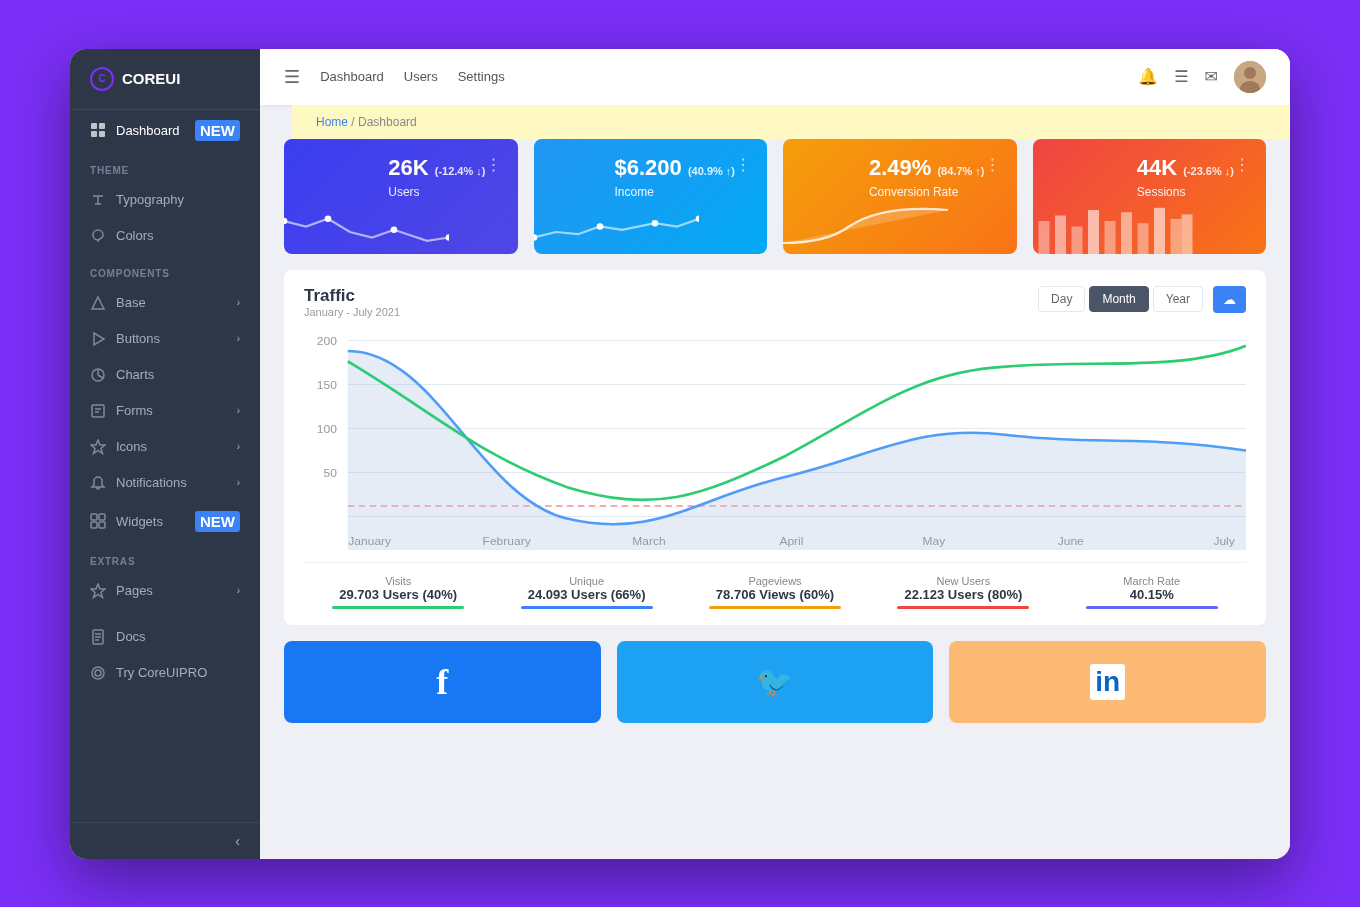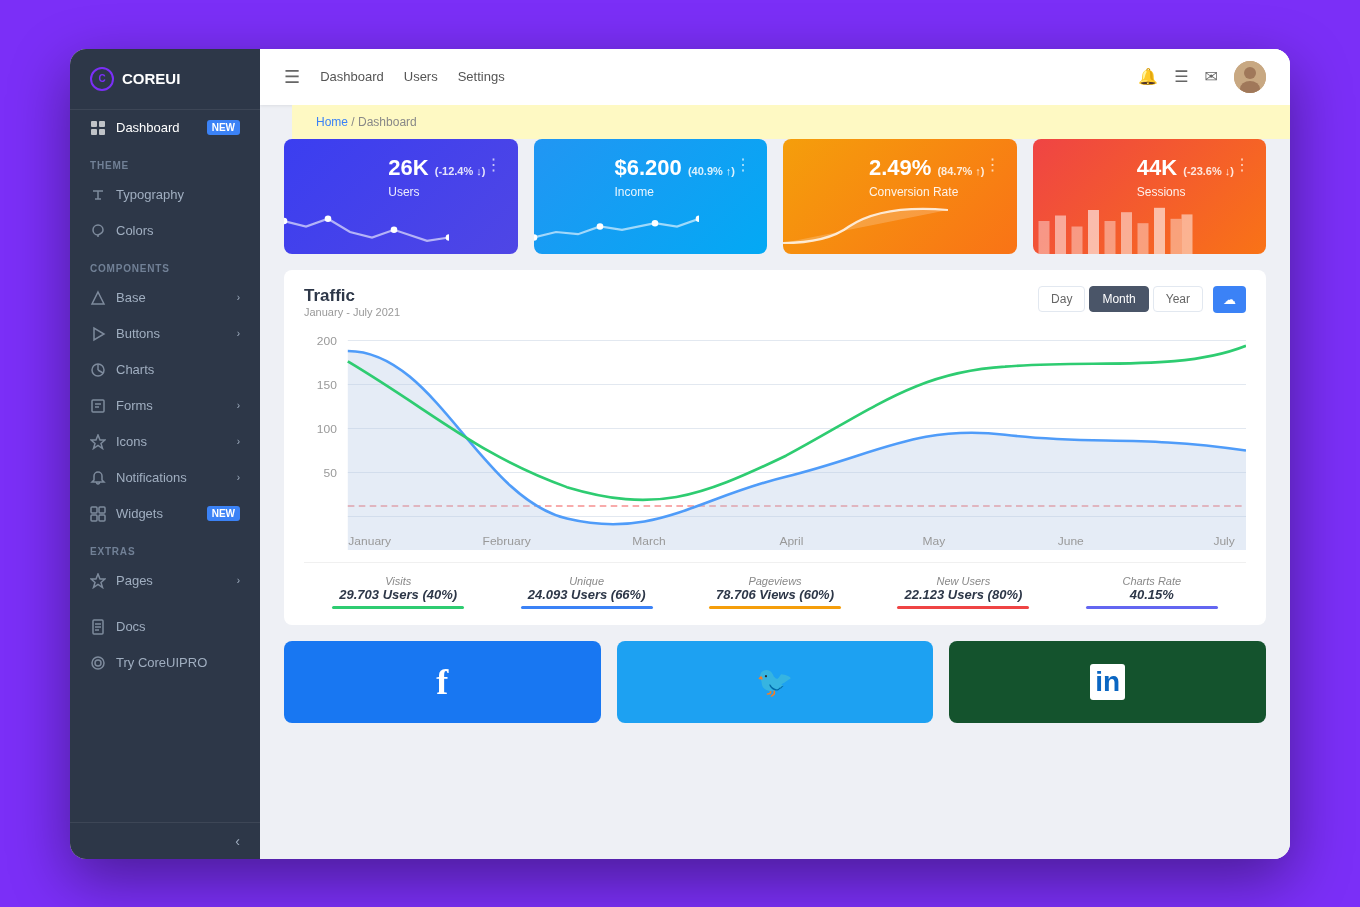--- a/index.html
+++ b/index.html
@@ -59,21 +59,21 @@
       padding: 10px 20px;
       cursor: pointer;
       font-size: 13px;
       color: #a0aec0;
       position: relative;
     }
     .sidebar-nav-item.active { color: #fff; }
     .sidebar-nav-item .badge-new {
       background: #3b82f6;
       color: #fff;
-      font-size: 10px;
+      font-size: 15px;
       padding: 2px 5px;
       border-radius: 3px;
       font-weight: 700;
       margin-left: auto;
     }
     .sidebar-nav-item .chevron {
       margin-left: auto;
       font-size: 10px;
     }
     .sidebar-section-label {
@@ -268,21 +268,20 @@
     .traffic-stats {
       display: grid;
       grid-template-columns: repeat(5, 1fr);
       gap: 0;
       margin-top: 12px;
       padding-top: 12px;
       border-top: 1px solid #f0f0f0;
     }
     .traffic-stat {
       text-align: center;
-      font-style: italic;
     }
     .traffic-stat-label { font-size: 11px; color: #888; }
     .traffic-stat-value { font-size: 13px; font-weight: 700; color: #2d3748; }
     .traffic-stat-bar {
       height: 3px;
       border-radius: 2px;
       margin: 4px auto 0;
       width: 70%;
     }
     
@@ -297,21 +296,21 @@
       display: flex;
       align-items: center;
       justify-content: center;
       color: #fff;
       font-size: 32px;
       cursor: pointer;
       min-height: 80px;
     }
     .social-fb { background: #1877f2; }
     .social-tw { background: #1da1f2; }
-    .social-li { background: #14532d; }
+    .social-li { background: #fdba74; }
   </style>
 </head>
 <body>
 
 <div class="outer-container">
 
   <aside class="sidebar">
     <div class="sidebar-logo">
       <div class="logo-icon">C</div>
       <span>COREUI</span>
@@ -617,21 +616,21 @@
             <div class="traffic-stat-label">Pageviews</div>
             <div class="traffic-stat-value">78.706 Views (60%)</div>
             <div class="traffic-stat-bar" style="background:#f59e0b;"></div>
           </div>
           <div class="traffic-stat">
             <div class="traffic-stat-label">New Users</div>
             <div class="traffic-stat-value">22.123 Users (80%)</div>
             <div class="traffic-stat-bar" style="background:#ef4444;"></div>
           </div>
           <div class="traffic-stat">
-            <div class="traffic-stat-label">Charts Rate</div>
+            <div class="traffic-stat-label">March Rate</div>
             <div class="traffic-stat-value">40.15%</div>
             <div class="traffic-stat-bar" style="background:#6366f1;"></div>
           </div>
         </div>
       </div>
 
       <div class="social-cards">
         <div class="social-card social-fb">
           <span style="font-size:36px;font-weight:900;font-family:serif;">f</span>
         </div>

